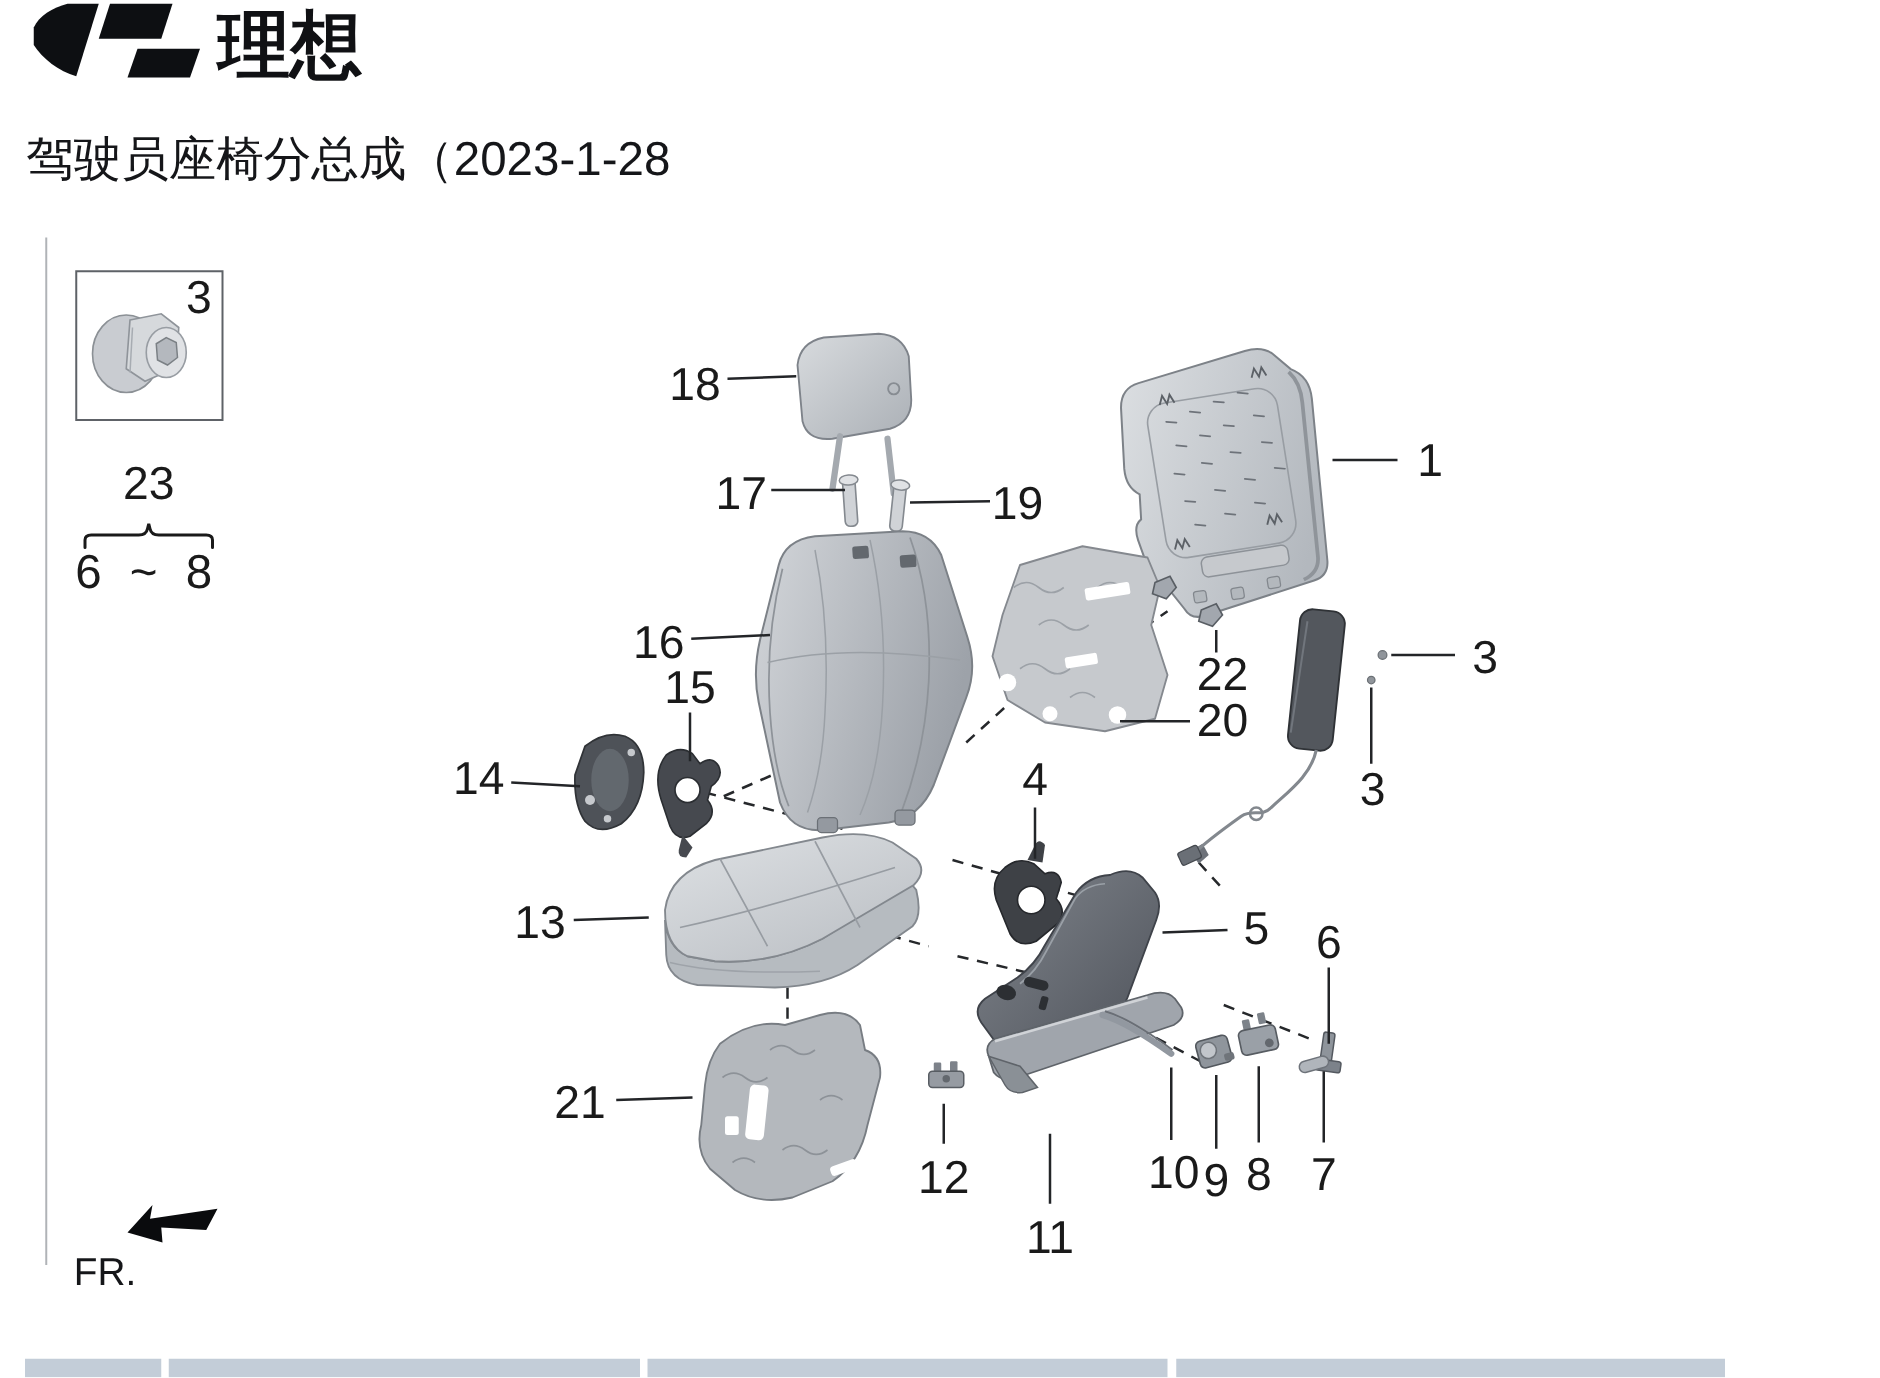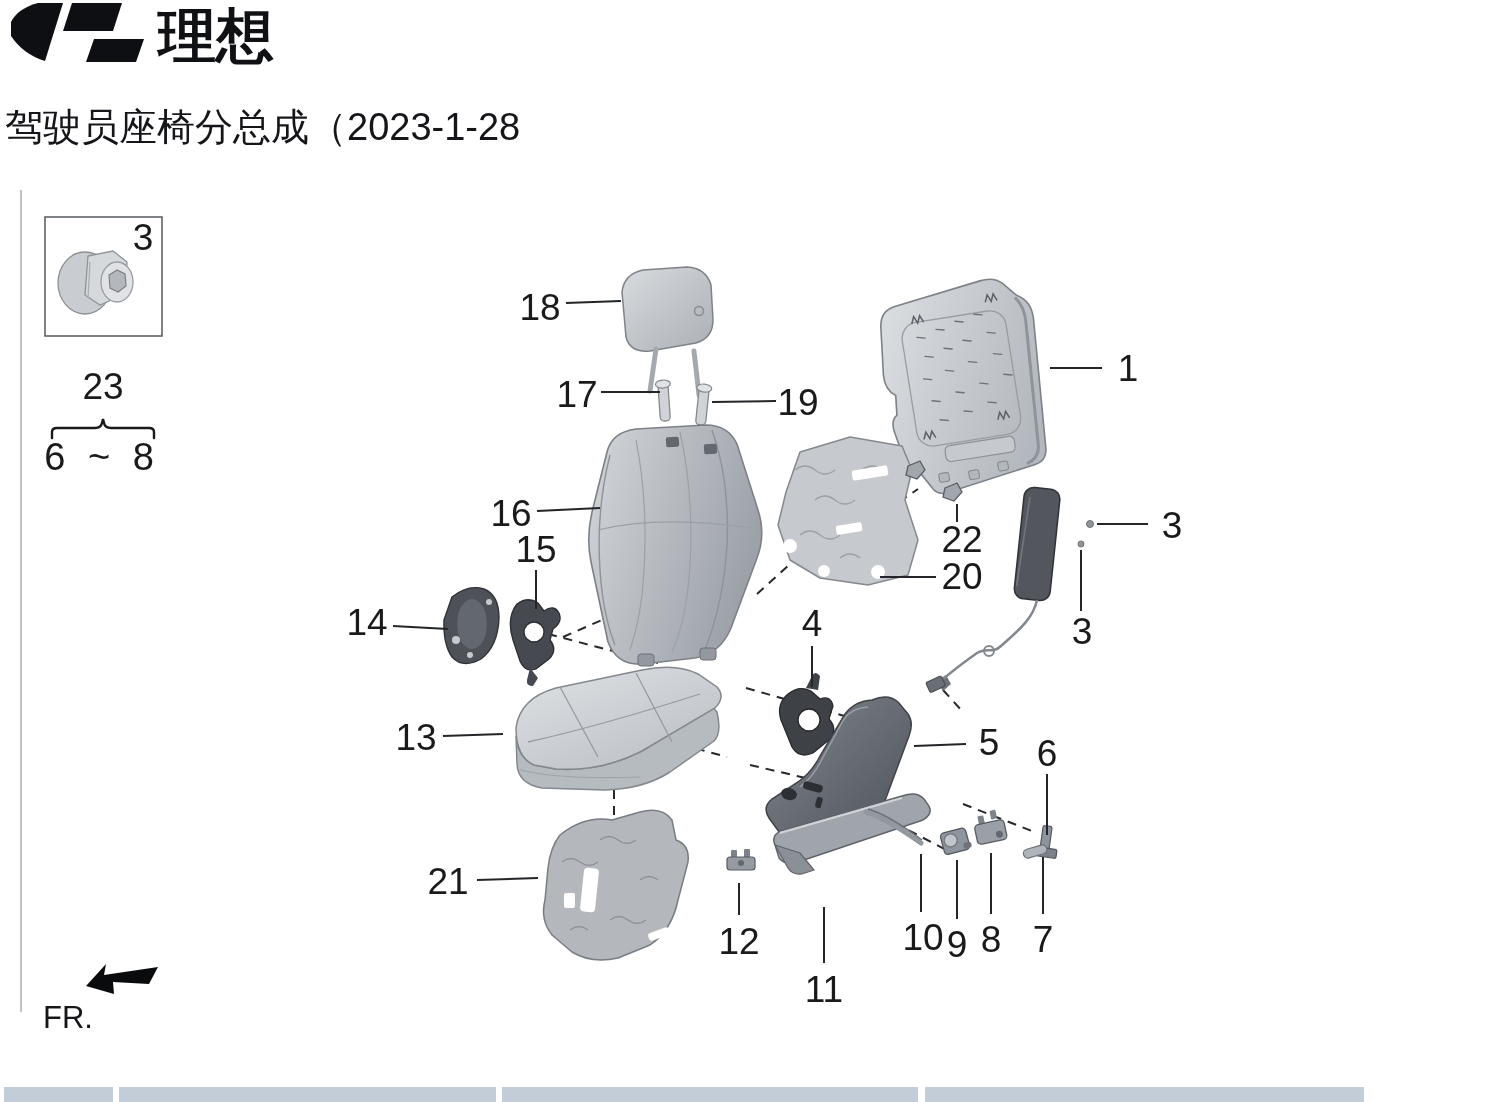--- a/index.html
+++ b/index.html
@@ -1,17 +1,17 @@
 <!DOCTYPE html>
 <html><head>
 <meta charset="utf-8">
 <style>
   html,body{margin:0;padding:0;background:#ffffff;}
   .page{position:relative;width:1364px;height:1102px;background:#ffffff;overflow:hidden;
-        font-family:"Liberation Sans","DejaVu Sans",sans-serif;}
+        font-family:"Liberation Sans","DejaVu Sans",sans-serif;margin-left:16px;}
   svg{position:absolute;left:0;top:0;}
   .co{font-family:"Liberation Sans","DejaVu Sans",sans-serif;font-size:37px;fill:#1a1a1a;}
   .brand{font-size:58px;font-weight:700;fill:#101114;}
   .title{font-size:38px;fill:#151619;}
   .fr{font-size:31px;fill:#151619;}
   .range{font-size:38px;fill:#1a1a1a;letter-spacing:6px;}
   .footer-cell{position:absolute;top:1087px;height:15px;background:#c3cdd8;}
   .fc1{left:4px;width:109px;}
   .fc2{left:119px;width:377px;}
   .fc3{left:502px;width:416px;}

